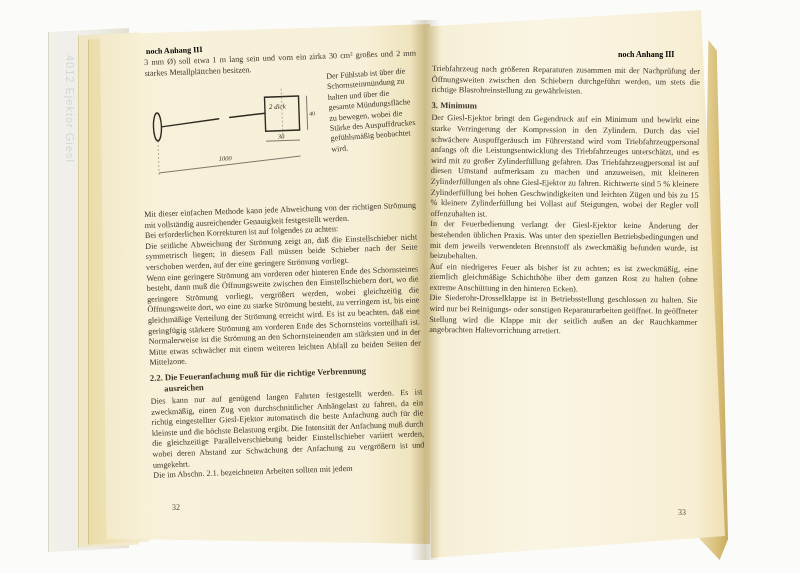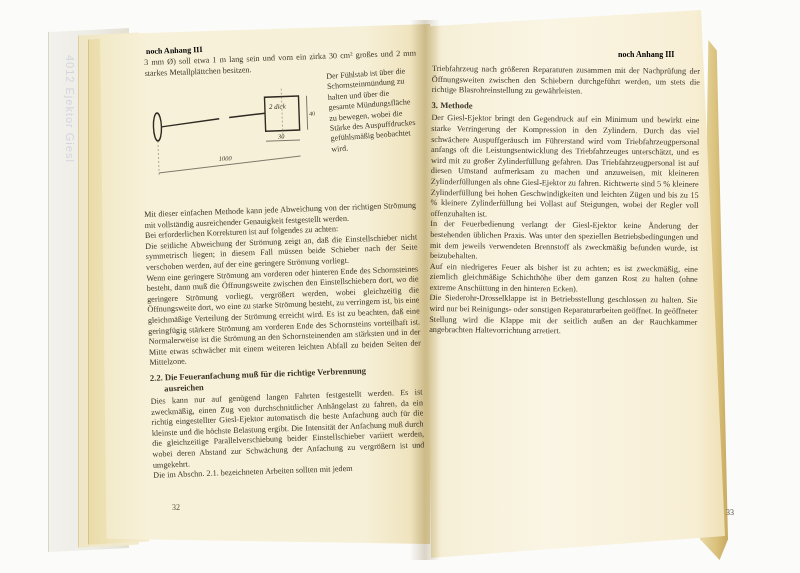--- a/index.html
+++ b/index.html
@@ -130,22 +130,22 @@
   </div>
 
   <div class="page-num" style="left:156px; top:503px;margin-left:16px;">32</div>
 
   <div class="running-head rh-right">noch Anhang III</div>
 
   <div class="text right-text" style="top:64px;">
     <p>Triebfahrzeug nach größeren Reparaturen zusammen mit der Nachprüfung der Öffnungsweiten zwischen den Schiebern durchgeführt werden, um stets die richtige Blasrohreinstellung zu gewährleisten.</p>
     <div class="section-title">
       <span>3.</span>
-      <span>Methode</span>
+      <span>Minimum</span>
     </div>
     <p>Der Giesl-Ejektor bringt den Gegendruck auf ein Minimum und bewirkt eine starke Verringerung der Kompression in den Zylindern. Durch das viel schwächere Auspuffgeräusch im Führerstand wird vom Triebfahrzeugpersonal anfangs oft die Leistungsentwicklung des Triebfahrzeuges unterschätzt, und es wird mit zu großer Zylinderfüllung gefahren. Das Triebfahrzeugpersonal ist auf diesen Umstand aufmerksam zu machen und anzuweisen, mit kleineren Zylinderfüllungen als ohne Giesl-Ejektor zu fahren. Richtwerte sind 5 % kleinere Zylinderfüllung bei hohen Geschwindigkeiten und leichten Zügen und bis zu 15 % kleinere Zylinderfüllung bei Vollast auf Steigungen, wobei der Regler voll offenzuhalten ist.</p>
     <p>In der Feuerbedienung verlangt der Giesl-Ejektor keine Änderung der bestehenden üblichen Praxis. Was unter den speziellen Betriebsbedingungen und mit dem jeweils verwendeten Brennstoff als zweckmäßig befunden wurde, ist beizubehalten.</p>
     <p>Auf ein niedrigeres Feuer als bisher ist zu achten; es ist zweckmäßig, eine ziemlich gleichmäßige Schichthöhe über dem ganzen Rost zu halten (ohne extreme Anschüttung in den hinteren Ecken).</p>
     <p>Die Siederohr-Drosselklappe ist in Betriebsstellung geschlossen zu halten. Sie wird nur bei Reinigungs- oder sonstigen Reparaturarbeiten geöffnet. In geöffneter Stellung wird die Klappe mit der seitlich außen an der Rauchkammer angebrachten Haltevorrichtung arretiert.</p>
   </div>
 
-  <div class="page-num" style="left:678px; top:508px;margin-left:48px;">33</div>
+  <div class="page-num" style="left:678px; top:508px;">33</div>
 </div>
 
 </body></html>

